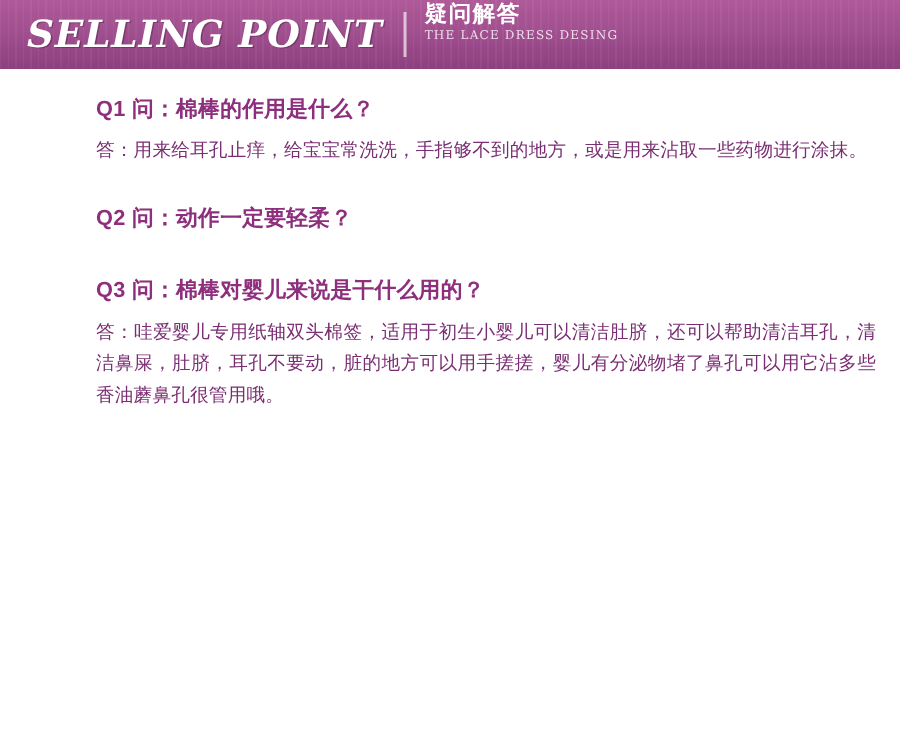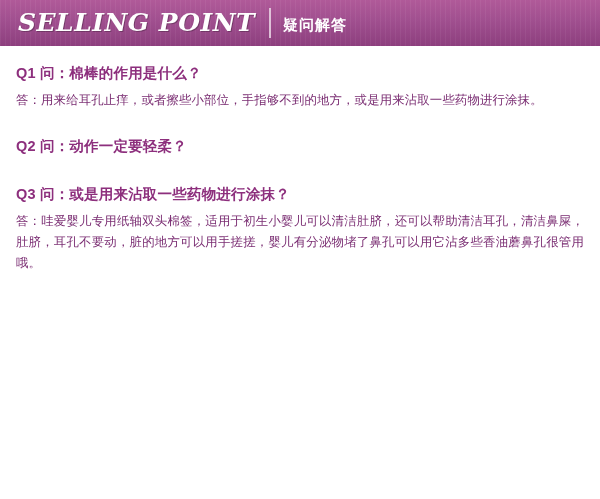--- a/index.html
+++ b/index.html
@@ -58,21 +58,20 @@
   .divider-v {
     width: 2px;
     height: 30px;
     background: #e9d5e4;
     margin: 0 12px 0 14px;
     opacity: 0.85;
   }
   .brand-cn-wrap {
     display: flex;
     flex-direction: column;
-    justify-content: center;
     height: 46px;
     padding-top: 2px;
   }
   .brand-cn {
     color: #ffffff;
     font-size: 15px;
     font-weight: bold;
     letter-spacing: 1px;
     line-height: 17px;
   }
@@ -86,20 +85,21 @@
   }
 
   
   .content {
     padding: 16px 16px 0 16px;
     box-sizing: border-box;
     width: 600px;
   }
   .qa-block {
     margin-bottom: 14px;
+    margin-left: 48px;
   }
   .q-line {
     color: #8d2f7d;
     font-size: 14.5px;
     font-weight: bold;
     line-height: 22px;
     margin: 0 0 6px 0;
     letter-spacing: 0.2px;
   }
   .a-line {
@@ -118,38 +118,39 @@
 
 <div class="page">
 
   <div class="banner">
     <div class="texture"></div>
     <div class="banner-inner">
       <div class="brand-en">SELLING POINT</div>
       <div class="divider-v"></div>
       <div class="brand-cn-wrap">
         <div class="brand-cn">疑问解答</div>
+        <div class="brand-sub">THE LACE DRESS DESING</div>
       </div>
     </div>
   </div>
 
   <div class="content">
 
     <div class="qa-block">
       <p class="q-line">Q1 问：棉棒的作用是什么？</p>
-      <p class="a-line">答：用来给耳孔止痒，或者擦些小部位，手指够不到的地方，或是用来沾取一些药物进行涂抹。</p>
+      <p class="a-line">答：用来给耳孔止痒，给宝宝常洗洗，手指够不到的地方，或是用来沾取一些药物进行涂抹。</p>
     </div>
 
     <div class="spacer-q2"></div>
 
     <div class="qa-block">
       <p class="q-line">Q2 问：动作一定要轻柔？</p>
     </div>
 
     <div class="spacer-q3"></div>
 
     <div class="qa-block">
-      <p class="q-line">Q3 问：或是用来沾取一些药物进行涂抹？</p>
+      <p class="q-line">Q3 问：棉棒对婴儿来说是干什么用的？</p>
       <p class="a-line">答：哇爱婴儿专用纸轴双头棉签，适用于初生小婴儿可以清洁肚脐，还可以帮助清洁耳孔，清洁鼻屎，肚脐，耳孔不要动，脏的地方可以用手搓搓，婴儿有分泌物堵了鼻孔可以用它沾多些香油蘑鼻孔很管用哦。</p>
     </div>
 
   </div>
 </div>
 
 </body></html>

